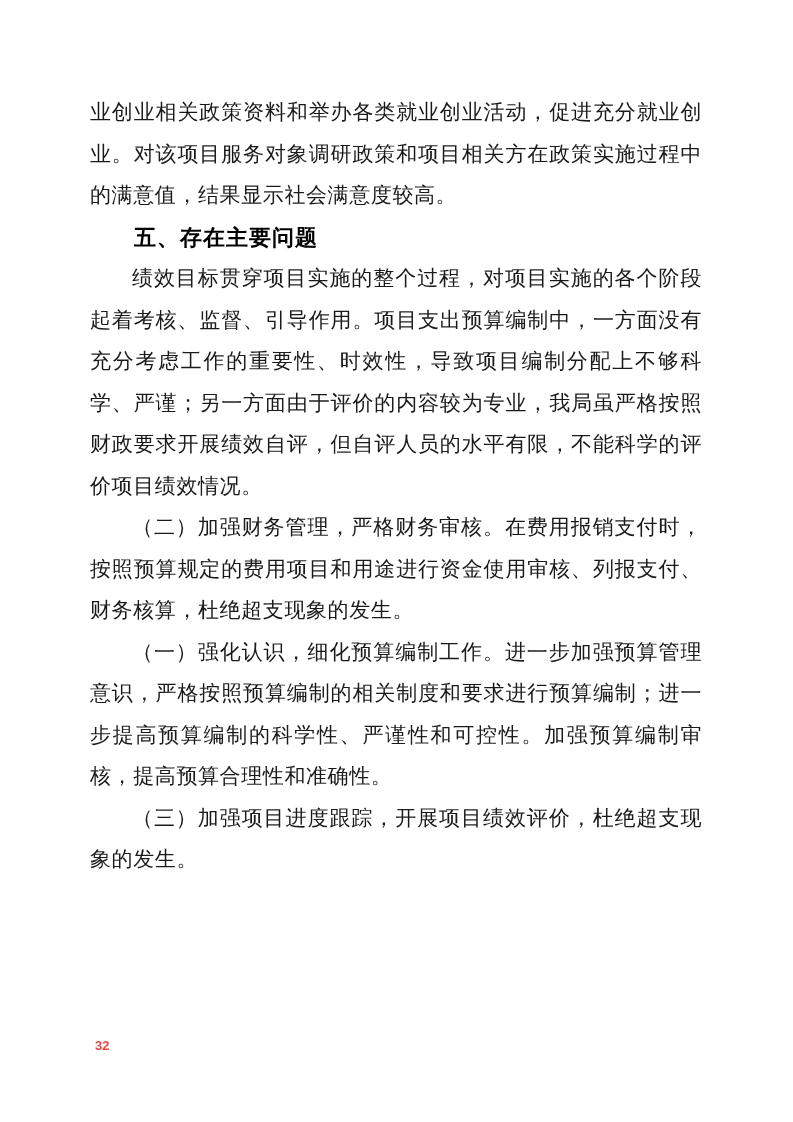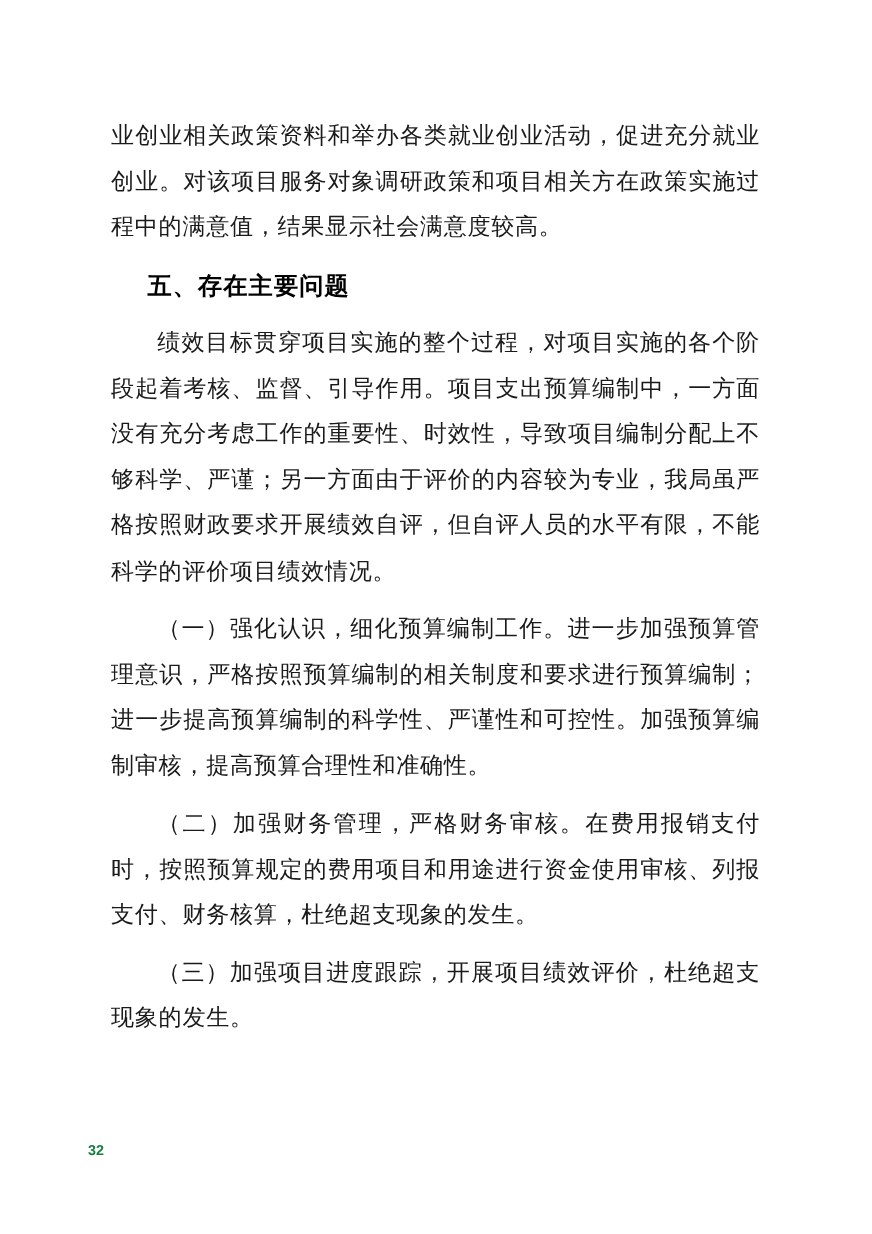--- a/index.html
+++ b/index.html
@@ -26,54 +26,54 @@
     width: 612px;
     color: #1a1a1a;
     font-family: "Liberation Serif", serif;
     font-size: 21px;
     line-height: 41.5px;
     letter-spacing: 0.6px;
     text-align: justify;
     text-justify: inter-ideograph;
   }
   .para {
-    margin: 11px;
+    margin: 0;
     text-indent: 2em;
     font-weight: 400;
   }
   .para.first {
     text-indent: 0;
   }
   .heading {
     margin: 0;
     font-family: "Liberation Sans", sans-serif;
     font-size: 22px;
     font-weight: 700;
     line-height: 41.5px;
     letter-spacing: 1px;
     text-indent: 2em;
     color: #000000;
   }
   .page-number {
     position: absolute;
-    left: 80px;
+    left: 95px;
     top: 1038px;
     font-family: "Liberation Sans", sans-serif;
     font-size: 13px;
     font-weight: 700;
-    color: #15803d;
+    color: #ef4444;
     letter-spacing: 0;
   }
 </style>
 </head>
 <body>
 
 <div class="page">
   <main class="content">
     <p class="para first">业创业相关政策资料和举办各类就业创业活动，促进充分就业创业。对该项目服务对象调研政策和项目相关方在政策实施过程中的满意值，结果显示社会满意度较高。</p>
     <h2 class="heading">五、存在主要问题</h2>
     <p class="para">绩效目标贯穿项目实施的整个过程，对项目实施的各个阶段起着考核、监督、引导作用。项目支出预算编制中，一方面没有充分考虑工作的重要性、时效性，导致项目编制分配上不够科学、严谨；另一方面由于评价的内容较为专业，我局虽严格按照财政要求开展绩效自评，但自评人员的水平有限，不能科学的评价项目绩效情况。</p>
+    <p class="para">（二）加强财务管理，严格财务审核。在费用报销支付时，按照预算规定的费用项目和用途进行资金使用审核、列报支付、财务核算，杜绝超支现象的发生。</p>
     <p class="para">（一）强化认识，细化预算编制工作。进一步加强预算管理意识，严格按照预算编制的相关制度和要求进行预算编制；进一步提高预算编制的科学性、严谨性和可控性。加强预算编制审核，提高预算合理性和准确性。</p>
-    <p class="para">（二）加强财务管理，严格财务审核。在费用报销支付时，按照预算规定的费用项目和用途进行资金使用审核、列报支付、财务核算，杜绝超支现象的发生。</p>
     <p class="para">（三）加强项目进度跟踪，开展项目绩效评价，杜绝超支现象的发生。</p>
   </main>
   <div class="page-number">32</div>
 </div>
 
 </body></html>

